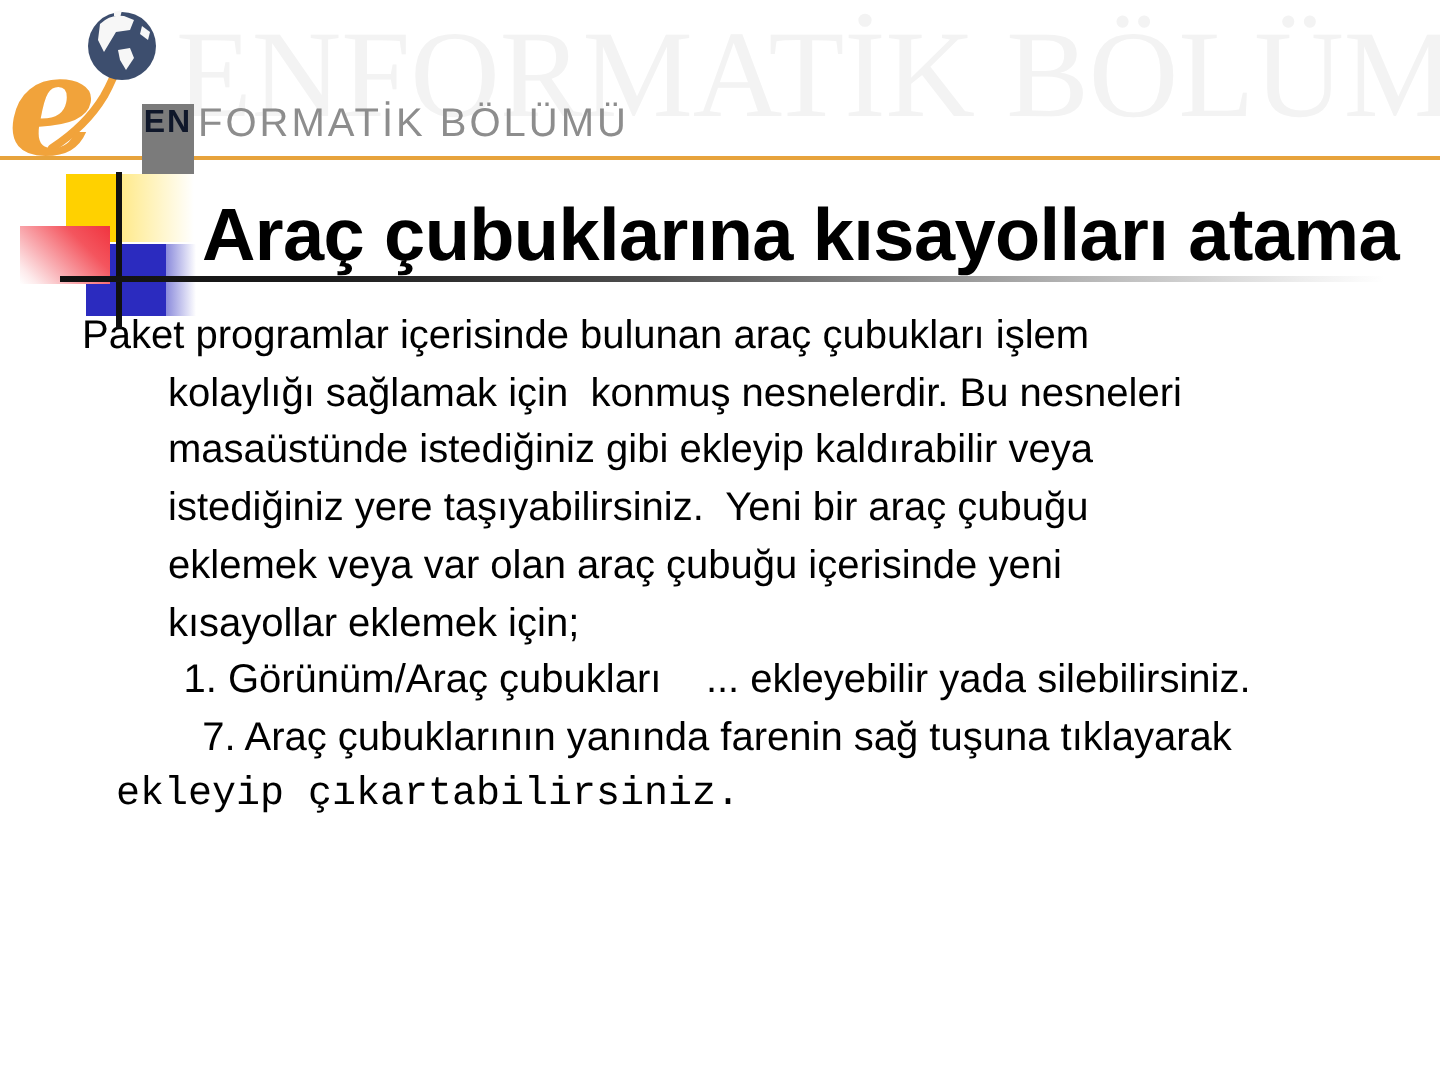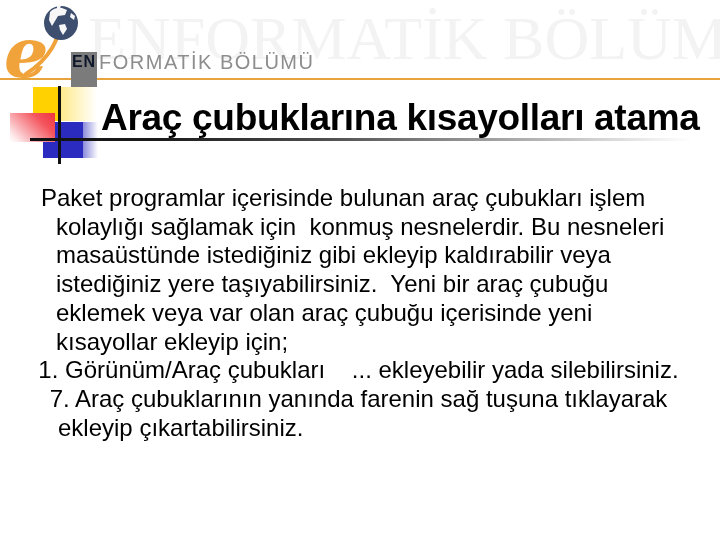--- a/index.html
+++ b/index.html
@@ -40,27 +40,27 @@
   .deco-vline{left:58px;top:86px;width:3px;height:78px;background:#101010;z-index:3;}
   .title-underline{
     left:30px;top:138px;width:662px;height:3px;z-index:3;
     background:linear-gradient(to right,#101010 0%,#1c1c1c 20%,#4f4f4f 45%,#999 68%,#ccc 84%,#eee 94%,rgba(255,255,255,0) 100%);
   }
   .slide-title{
     position:absolute;left:101px;top:97px;z-index:4;
     font-size:37px;font-weight:bold;letter-spacing:-0.3px;white-space:nowrap;
   }
   
-  .body-text{position:absolute;left:0;top:184px;width:680px;z-index:2;
-    font-size:24px;line-height:28.7px;}
+  .body-text{position:absolute;left:0;top:154px;width:680px;z-index:2;
+    font-size:20px;line-height:28.7px;}
   .line{white-space:pre;}
   .pl-first{padding-left:41px;}
-  .pl-wrap{padding-left:56px;}
+  .pl-wrap{padding-left:84px;}
   .pl-num{padding-left:37px;text-align:center;}
-  .pl-numwrap{padding-left:58px;}
+  .pl-numwrap{padding-left:58px;font-family:Liberation Mono, monospace;}
 </style>
 </head>
 <body>
 
 <div class="slide">
 
   <div class="watermark">ENFORMATİK BÖLÜMÜ</div>
 
   <svg class="logo-svg" width="110" height="85" viewBox="0 0 110 85">
     <path d="M26 74 Q43 63 52 48 Q57 39 59 32" fill="none" stroke="#F1A33B" stroke-width="4" stroke-linecap="round"></path>
@@ -88,19 +88,19 @@
   <div class="deco title-underline"></div>
 
   <div class="slide-title">Araç çubuklarına kısayolları atama</div>
 
   <div class="body-text">
     <div class="line pl-first">Paket programlar içerisinde bulunan araç çubukları işlem</div>
     <div class="line pl-wrap">kolaylığı sağlamak için  konmuş nesnelerdir. Bu nesneleri</div>
     <div class="line pl-wrap">masaüstünde istediğiniz gibi ekleyip kaldırabilir veya</div>
     <div class="line pl-wrap">istediğiniz yere taşıyabilirsiniz.  Yeni bir araç çubuğu</div>
     <div class="line pl-wrap">eklemek veya var olan araç çubuğu içerisinde yeni</div>
-    <div class="line pl-wrap">kısayollar ekleyip için;</div>
+    <div class="line pl-wrap">kısayollar eklemek için;</div>
     <div class="line pl-num">1. Görünüm/Araç çubukları    ... ekleyebilir yada silebilirsiniz.</div>
     <div class="line pl-num">7. Araç çubuklarının yanında farenin sağ tuşuna tıklayarak</div>
     <div class="line pl-numwrap">ekleyip çıkartabilirsiniz.</div>
   </div>
 
 </div>
 
 </body></html>

